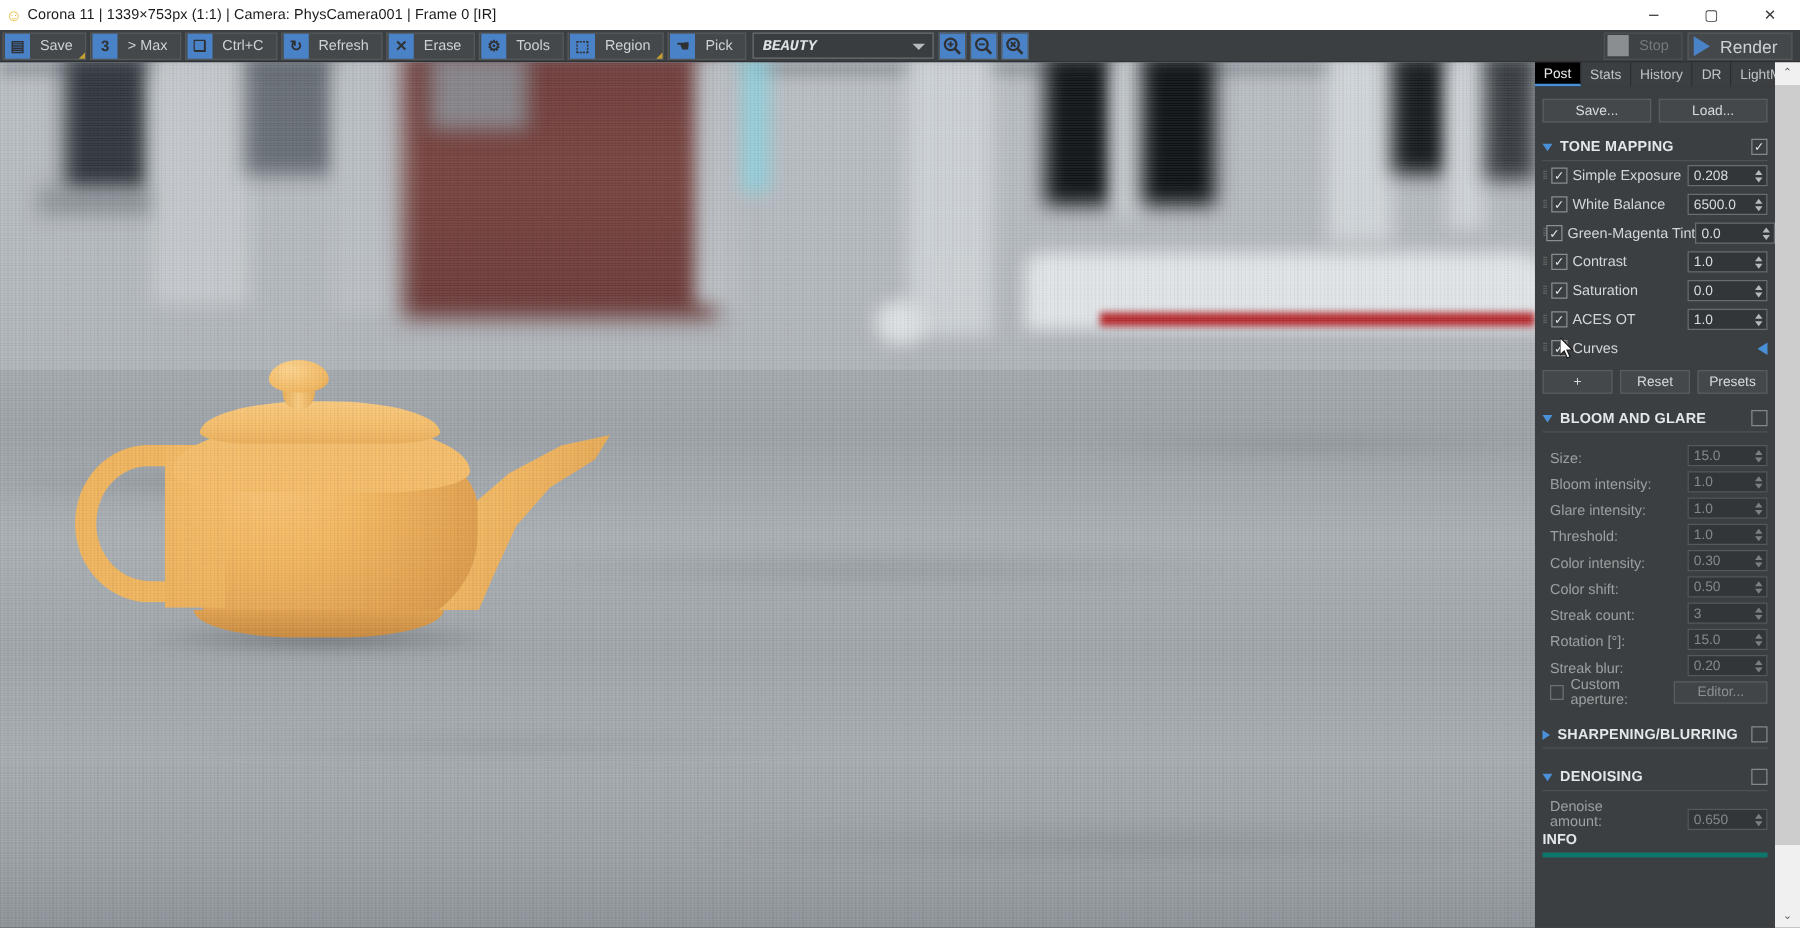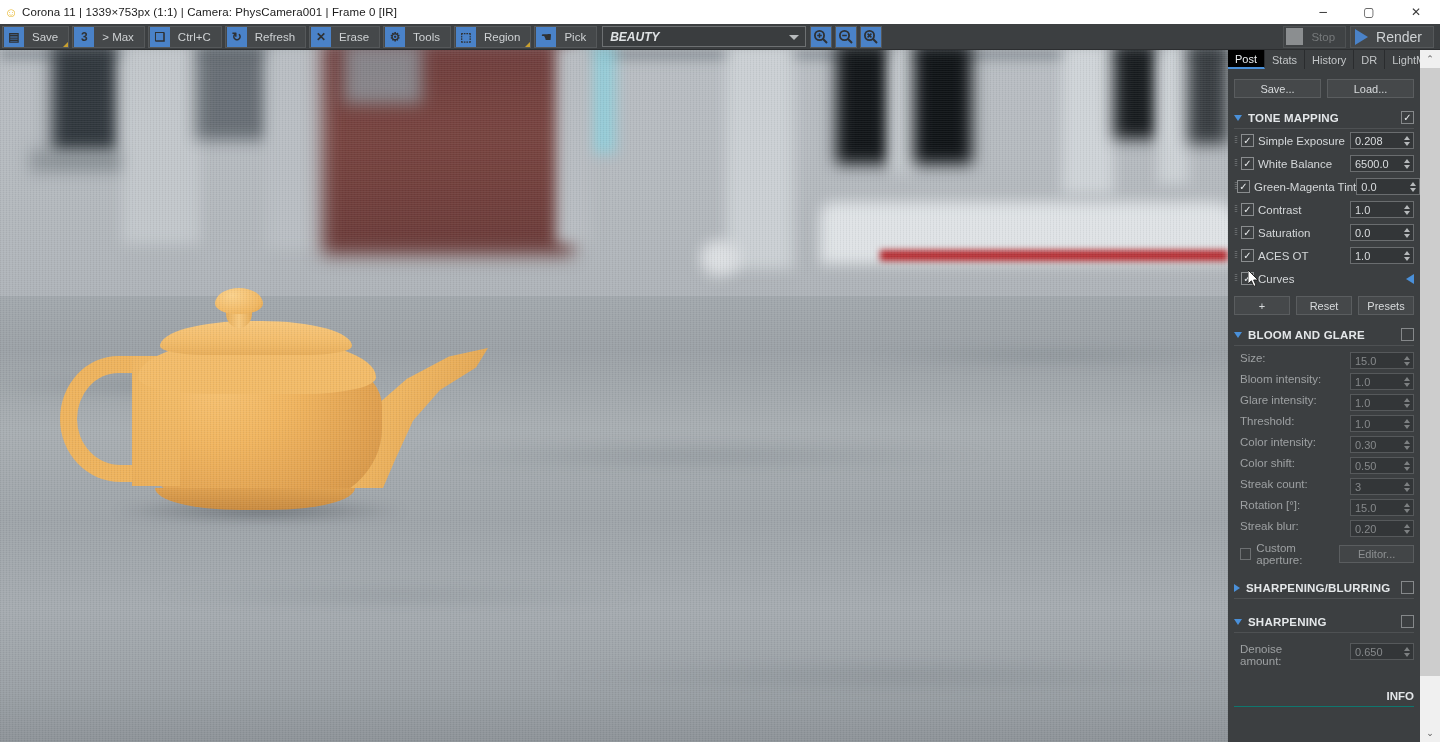--- a/index.html
+++ b/index.html
@@ -51,22 +51,22 @@
   }
   .tbtn .corner {
     position: absolute; right: 0; bottom: 0;
     width: 0; height: 0; border-left: 5px solid transparent; border-bottom: 5px solid #c8a030;
   }
   .zbtn {
     width: 22px; height: 22px; background: #4a82c8; border: 1px solid #55585a;
     margin-right: 3px; display: flex; align-items: center; justify-content: center;
   }
   #beauty-select {
-    width: 204px; height: 21px; background: #3a3d3f; border: 1px solid #6d7072;
-    display: flex; align-items: center; margin: 0 4px 0 2px; position: relative;
+    width: 145px; height: 21px; background: #3a3d3f; border: 1px solid #6d7072;
+    display: flex; align-items: center; margin: 0 4px 0 2px; position: relative; font-family: Liberation Mono, monospace;
   }
   #beauty-select .val {
     font-size: 12px; font-style: italic; font-weight: bold; color: #dfe2e4; padding-left: 7px;
   }
   #beauty-select .arrow {
     position: absolute; right: 6px; top: 8px;
     width: 0; height: 0; border-left: 5px solid transparent; border-right: 5px solid transparent;
     border-top: 5px solid #b8bbbd;
   }
   #tb-right { margin-left: auto; display: flex; align-items: center; padding-right: 4px; }
@@ -256,32 +256,32 @@
     display: flex; flex-direction: column; justify-content: center; align-items: center; gap: 2px;
   }
   .spin .au { width:0;height:0;border-left:3px solid transparent;border-right:3px solid transparent;border-bottom:4px solid #b6b9bb; }
   .spin .ad { width:0;height:0;border-left:3px solid transparent;border-right:3px solid transparent;border-top:4px solid #b6b9bb; }
   .spin.dim .au { border-bottom-color:#7d8082; }
   .spin.dim .ad { border-top-color:#7d8082; }
   .tri-left {
     margin-left:auto; width:0;height:0;
     border-top:5px solid transparent;border-bottom:5px solid transparent;border-right:8px solid #4a90d9;
   }
-  .frow { display:flex; align-items:flex-start; height: 21px; padding-left: 6px; gap: 24px; }
+  .frow { display:flex; align-items:flex-end; height: 21px; padding-left: 6px; gap: 24px; }
   .flabel { font-size: 11.5px; color: #c8cbcd; }
   .flabel.dim { color: #9da0a2; }
   .apr { display:flex; align-items:center; height:22px; padding-left:6px; margin-top:2px; }
   .apr .cbx2 { width:12px;height:12px;border:1px solid #6d7072;background:#3c3f41;margin-right:5px; }
   .edbtn {
     margin-left:auto; width:80px;height:18px;background:#424547;border:1px solid #5a5d5f;
     display:flex;align-items:center;justify-content:center;font-size:11px;color:#8d9092;
   }
   .infohdr {
-    margin-top: 26px; font-size: 11.5px; font-weight: bold; color: #e4e7e9;
-    padding-bottom: 4px; border-bottom: 1px solid #0f766e; text-align: right;
+    margin-top: 2px; font-size: 11.5px; font-weight: bold; color: #e4e7e9;
+    padding-bottom: 4px; border-bottom: 4px solid #0f766e;
   }
   .infotxt { margin-top: 8px; font-size: 11.5px; color: #c0c3c5; line-height: 17px; }
 
   
   #panel-scroll {
     position: absolute; left: 1420px; top: 50px; width: 20px; height: 692px; background: #f0f0f0;
   }
   .sbar-btn {
     width: 20px; height: 18px; background: #f0f0f0; display:flex;align-items:center;justify-content:center;
     color:#5a5a5a; font-size: 9px; font-family:"DejaVu Sans", sans-serif;
@@ -660,21 +660,21 @@
     </div>
 
     <div class="section" style="margin-top:16px;">
       <div class="caret-r"></div>
       <div class="title">SHARPENING/BLURRING</div>
       <div class="box"></div>
     </div>
 
     <div class="section" style="margin-top:16px;">
       <div class="caret-d"></div>
-      <div class="title">SHARPENING</div>
+      <div class="title">DENOISING</div>
       <div class="box"></div>
     </div>
 
     <div class="frow" style="margin-top:10px;">
       <div class="flabel dim">Denoise amount:</div>
       <div class="spin dim">
         <div class="sv">0.650</div>
         <div class="arrows">
             <div class="au"></div>
             <div class="ad"></div>

